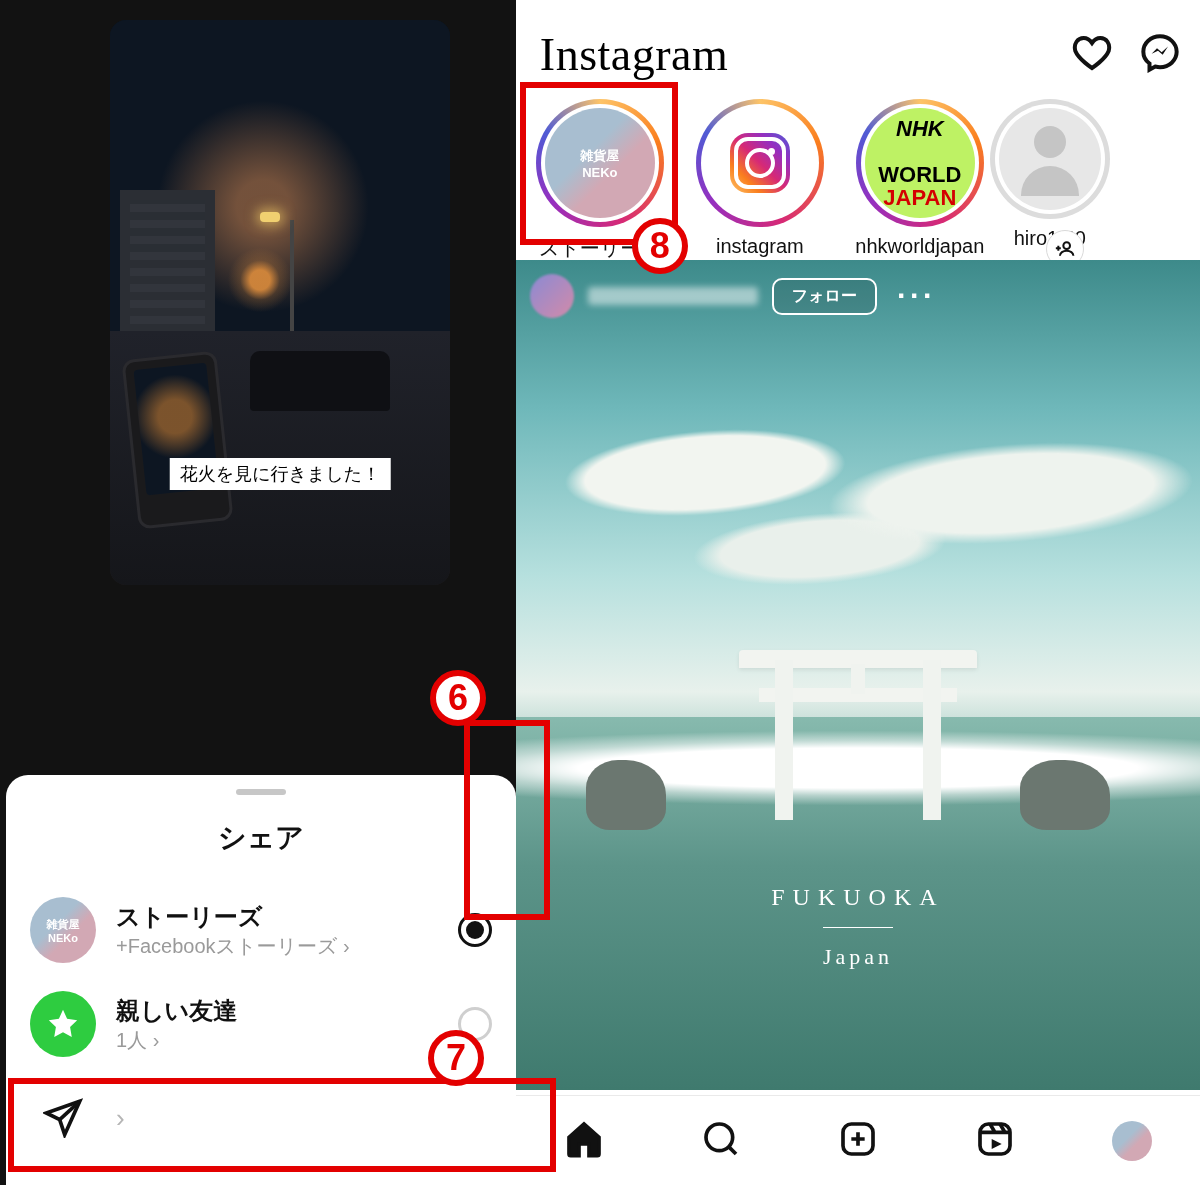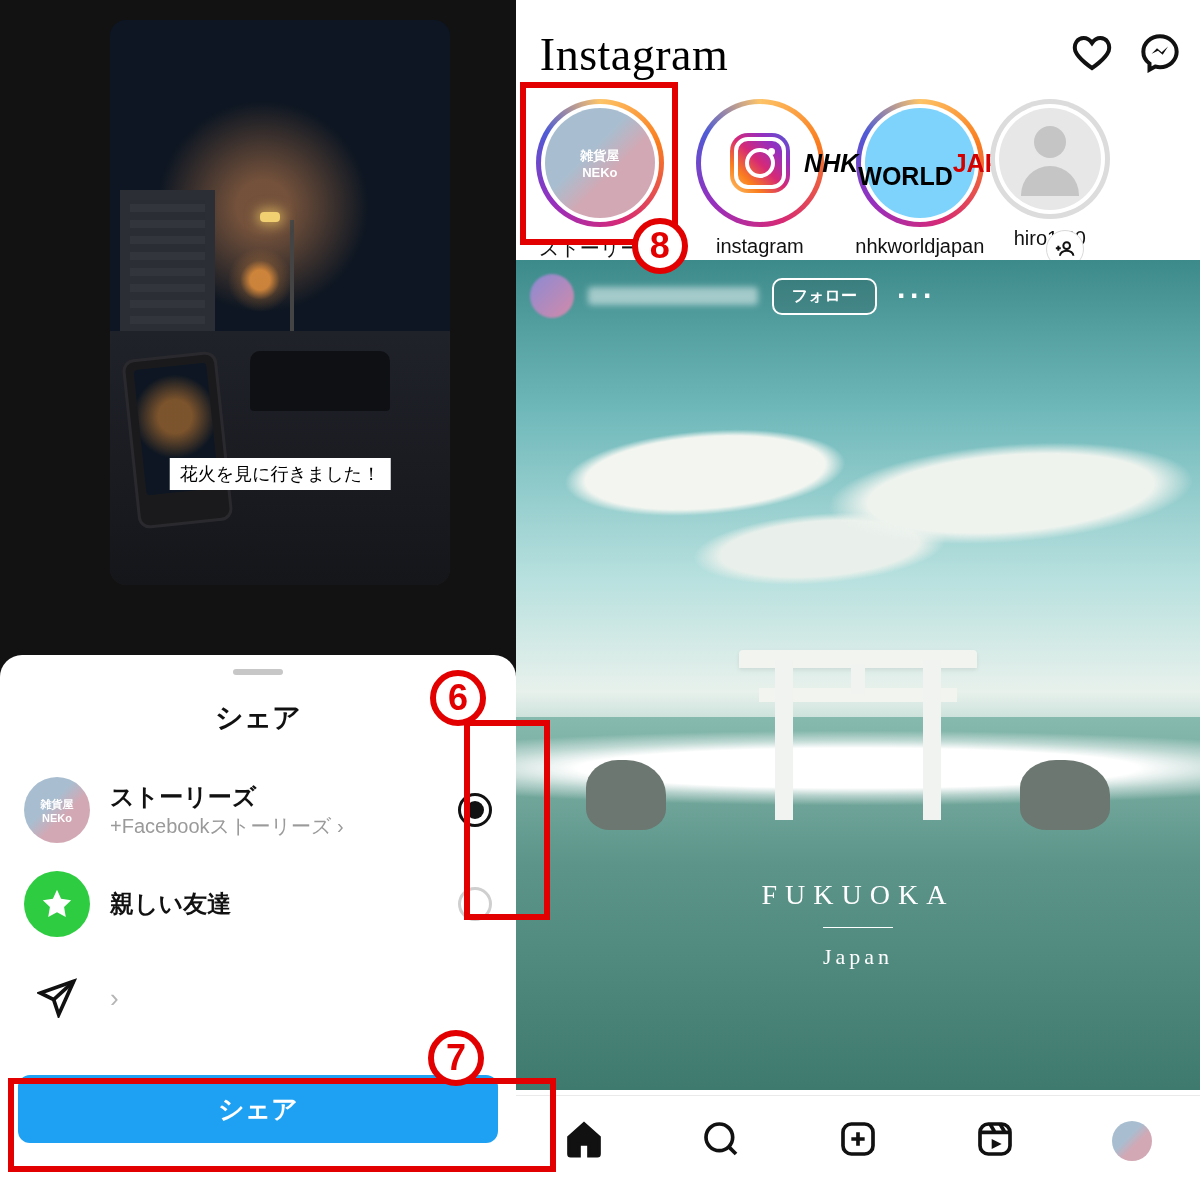--- a/index.html
+++ b/index.html
@@ -36,22 +36,22 @@
   .story-preview .road { position:absolute; bottom:0; left:0; right:0; height:45%; background: linear-gradient(180deg,#20222a 0%, #15161a 100%); }
   .story-preview .road::before { content:""; position:absolute; top:20px; left:140px; width:140px; height:60px; background:#0f1014; border-radius:10px 10px 4px 4px; } 
   .story-preview .phone { position:absolute; bottom:60px; left:20px; width:95px; height:170px; background:#1a1a1c; border-radius:12px; border:3px solid #2a2a2e; transform:rotate(-6deg); }
   .story-preview .phone::after { content:""; position:absolute; inset:8px 8px 30px 8px; background: radial-gradient(circle at 50% 40%, rgba(220,140,60,.5) 0 20%, #0d1622 50%); border-radius:4px; }
   .story-caption {
     position:absolute; bottom:95px; left:50%; transform:translateX(-50%);
     background:#fff; color:#000; font-size:18px; padding:4px 10px; white-space:nowrap;
   }
 
   .share-sheet {
-    position:absolute; left:0; right:0; bottom:0;
-    height:530px; background:#fff; border-radius:22px 22px 0 0;
+    position:absolute; left:6px; right:0; bottom:0;
+    height:410px; background:#fff; border-radius:22px 22px 0 0;
     padding-top:14px;
   }
   .drag-handle { width:50px; height:6px; background:#c7c7c7; border-radius:3px; margin:0 auto 24px; }
   .sheet-title { text-align:center; font-size:28px; font-weight:700; color:#111; margin-bottom:26px; }
 
   .share-row { display:flex; align-items:center; padding:14px 24px 14px 24px; gap:20px; }
   .share-avatar { width:66px; height:66px; border-radius:50%; flex:0 0 auto; display:flex; align-items:center; justify-content:center; }
   .share-avatar.story { background: linear-gradient(135deg,#a8bed0 40%,#d2a8b4 60%); position:relative; }
   .share-avatar.story::after{content:"雑貨屋\A NEKo"; white-space:pre; font-size:11px; color:#fff; font-weight:600; text-align:center;}
   .share-avatar.close { background:#2ecc40; }
@@ -83,21 +83,21 @@
     background: conic-gradient(#fdc468 0deg,#fa7e1e 70deg,#d62976 160deg,#962fbf 230deg,#4f5bd5 300deg,#fdc468 360deg); }
   .story-ring.none { background:#dcdcdc; }
   .story-inner { width:100%; height:100%; border-radius:50%; background:#fff; padding:4px; }
   .story-img { width:100%; height:100%; border-radius:50%; display:flex; align-items:center; justify-content:center; font-size:16px; font-weight:700; text-align:center; }
   .story-img.me { background: linear-gradient(135deg,#a8bed0 40%,#d2a8b4 60%); color:#fff; font-size:13px;}
   .story-img.ig { background:#fff; }
   .ig-glyph { width:60px;height:60px;border-radius:18px;padding:4px;background:linear-gradient(45deg,#fdc468,#fa7e1e,#d62976,#962fbf,#4f5bd5);}
   .ig-glyph > div{width:100%;height:100%;border:4px solid #fff;border-radius:14px;position:relative}
   .ig-glyph > div::before{content:"";position:absolute;top:50%;left:50%;width:22px;height:22px;border:4px solid #fff;border-radius:50%;transform:translate(-50%,-50%)}
   .ig-glyph > div::after{content:"";position:absolute;top:7px;right:7px;width:7px;height:7px;background:#fff;border-radius:50%}
-  .story-img.nhk { background:#7dd3fc; color:#000; line-height:1.05; font-size:25px;}
+  .story-img.nhk { background:#bef264; color:#000; line-height:1.05; font-size:22px;flex-direction:column;}
   .story-img.nhk .red{color:#d40000}
   .story-img.placeholder { background:#e7e7e7; position:relative;}
   .story-img.placeholder::before{content:"";position:absolute;top:18px;left:50%;width:32px;height:32px;background:#c5c5c5;border-radius:50%;transform:translateX(-50%)}
   .story-img.placeholder::after{content:"";position:absolute;bottom:14px;left:50%;width:58px;height:30px;background:#c5c5c5;border-radius:30px 30px 0 0;transform:translateX(-50%)}
   .add-badge { position:absolute; right:-2px; bottom:-2px; width:38px; height:38px; border-radius:50%; background:#1ea1f2; border:4px solid #fff; display:flex; align-items:center;justify-content:center;color:#fff;font-size:24px;font-weight:700;line-height:1;}
   .friend-badge { position:absolute; right:6px; bottom:-6px; width:38px; height:38px; border-radius:50%; background:#fff; border:1px solid #d9d9d9; display:flex;align-items:center;justify-content:center;}
   .friend-badge svg{width:20px;height:20px;stroke:#111;fill:none;stroke-width:2.4}
   .story-label { margin-top:8px; font-size:20px; color:#111; white-space:nowrap; max-width:140px; overflow:hidden; text-overflow:clip;}
   .story-item { position:relative; }
 
@@ -119,21 +119,21 @@
   .rocks{position:absolute;top:500px;width:80px;height:70px;background:#6b7770;border-radius:40% 50% 30% 30%}
   .rocks.l{left:70px} .rocks.r{right:90px;width:90px}
 
   .post-header{position:absolute;top:14px;left:14px;right:14px;display:flex;align-items:center;gap:14px}
   .post-avatar{width:44px;height:44px;border-radius:50%;background:linear-gradient(135deg,#8a8ad4,#d48aa8);filter:blur(1px)}
   .post-user{flex:1;height:18px;background:rgba(255,255,255,.5);border-radius:4px;max-width:170px;filter:blur(3px)}
   .follow-btn{border:2px solid #fff;color:#fff;padding:6px 18px;border-radius:10px;font-size:16px;font-weight:700;background:rgba(0,0,0,.12)}
   .post-more{color:#fff;font-size:30px;font-weight:700;letter-spacing:3px;padding:0 6px}
 
   .post-caption{position:absolute;bottom:120px;left:0;right:0;text-align:center;color:#fff;font-family:Georgia,serif;letter-spacing:8px}
-  .post-caption .big{font-size:28px;font-weight:400}
+  .post-caption .big{font-size:24px;font-weight:400}
   .post-caption .line{width:70px;height:1px;background:#fff;margin:16px auto}
   .post-caption .small{font-size:22px;letter-spacing:4px}
 
   .tabbar{position:absolute;bottom:0;left:0;right:0;height:90px;background:#fff;display:flex;align-items:center;justify-content:space-around;border-top:1px solid #eaeaea}
   .tabbar svg{width:40px;height:40px;stroke:#111;fill:none;stroke-width:2.2}
   .tabbar .home svg{fill:#111}
   .tab-avatar{width:40px;height:40px;border-radius:50%;background:linear-gradient(135deg,#a8bed0 40%,#d2a8b4 60%)}
 
   
   .ann-circle{position:absolute;width:56px;height:56px;border-radius:50%;border:6px solid #e30000;background:#fff;color:#e30000;display:flex;align-items:center;justify-content:center;font-size:36px;font-weight:800;font-family:Arial,sans-serif;z-index:90}
@@ -170,20 +170,21 @@
     </div>
 
     <div class="share-row">
       <div class="share-avatar close">
         <svg viewBox="0 0 24 24">
             <path d="M12 2l2.9 6.3L22 9.3l-5 4.9 1.2 7L12 17.8 5.8 21.2 7 14.2 2 9.3l7.1-1z"></path>
           </svg>
       </div>
       <div class="share-text">
         <div class="share-name">親しい友達</div>
+        <div class="share-sub">1人 ›</div>
       </div>
       <div class="radio off"></div>
     </div>
 
     <div class="share-row">
       <div class="share-avatar msg">
         <svg viewBox="0 0 24 24">
             <path d="M22 2L2 9l8 4 3 9 9-20z"></path>
             <path d="M10 13l12-11"></path>
           </svg>

